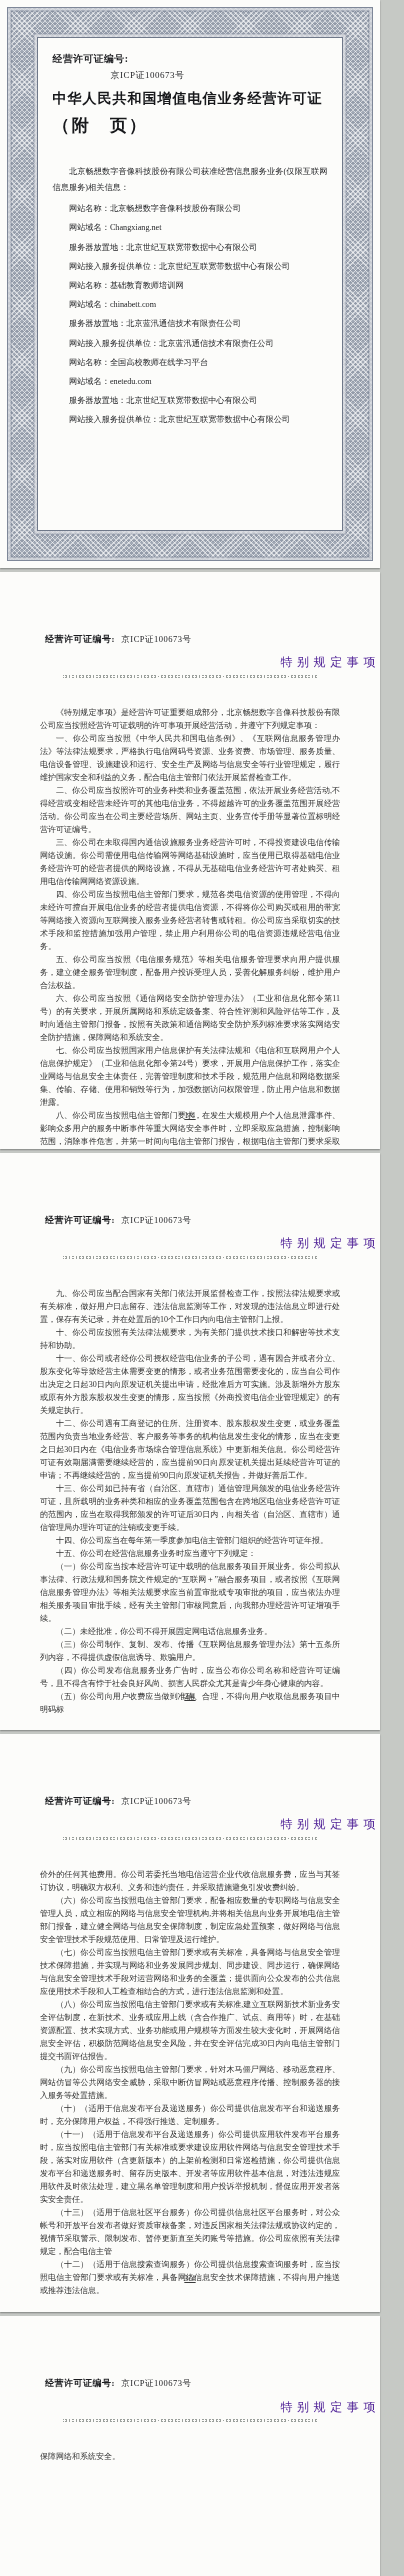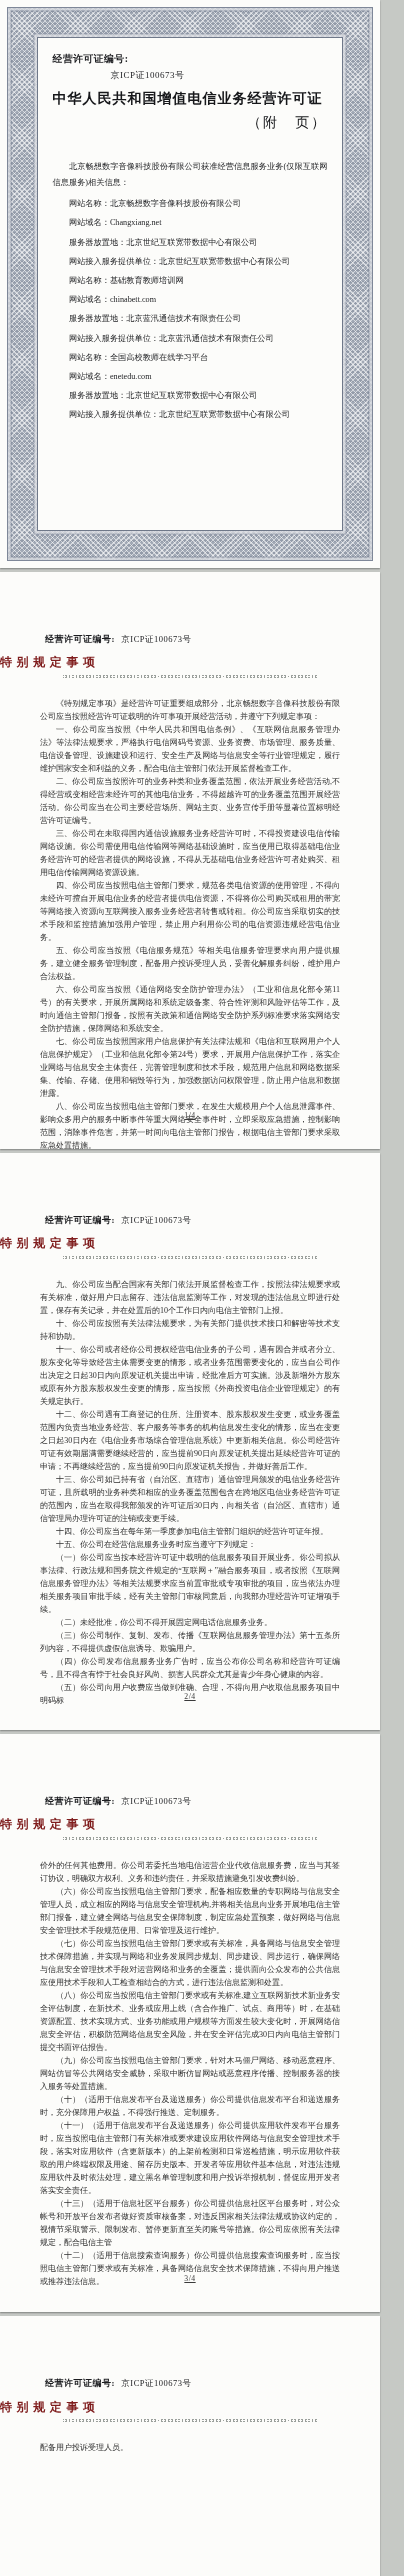--- a/index.html
+++ b/index.html
@@ -45,23 +45,23 @@
   .cert-title{
     margin:8.2px 0 0 0;
     text-align:left;
     font-size:14px;
     font-weight:bold;
     letter-spacing:1px;
     color:#17181b;
   }
   .cert-sub{
     margin-top:6.2px;
-    text-align:right;
-    font-size:14px;
-    font-weight:normal;
+    text-align:left;
+    font-size:17px;
+    font-weight:bold;
     letter-spacing:2.1px;
     color:#17181b;
   }
   .cert-intro{
     margin:27px 0 7.2px 0;
     font-size:8.2px;
     line-height:15.5px;
     text-indent:2em;
     text-align:justify;
     color:#1e1f22;
@@ -81,37 +81,37 @@
   .page.prov.p5{height:556px;}
   .prov-head{
     margin:61px 39px 0 45px;
     font-size:9px;
     color:#1c1d20;
   }
   .prov-head .lbl{font-weight:bold;letter-spacing:0.5px;}
   .prov-head .num{font-size:8.5px;margin-left:4.1px;letter-spacing:0.5px;}
   .prov-title{
     margin:8.2px 0 0 0;
-    text-align:left;
+    text-align:right;
     font-size:12px;
-    font-weight:bold;
+    font-weight:normal;
     letter-spacing:4.6px;
-    color:#7f1d1d;
+    color:#4c1d95;
   }
   .zigzag{
     width:255px;
     height:3.1px;
     margin:3.6px auto 0 auto;
     background:
       repeating-linear-gradient(115deg, #8b918c 0 0.8px, rgba(0,0,0,0) 0.8px 3.1px),
       repeating-linear-gradient(65deg, #8b918c 0 0.8px, rgba(0,0,0,0) 0.8px 3.1px);
     opacity:.85;
   }
   .prov-body{
-    margin:19px 40px 0 40px;
+    margin:28px 40px 0 40px;
     font-size:8px;
     line-height:13px;
     text-align:justify;
     color:#2e2e2e;
   }
   .prov-body p{margin:0;text-indent:2em;}
   .prov-body p.cont{text-indent:0;}
   .pageno{
     position:absolute;
     left:0; right:0;
@@ -206,34 +206,34 @@
     </div>
     <h2 class="prov-title">特别规定事项</h2>
     <div class="zigzag"></div>
     <div class="prov-body">
       <p class="cont">价外的任何其他费用。你公司若委托当地电信运营企业代收信息服务费，应当与其签订协议，明确双方权利、义务和违约责任，并采取措施避免引发收费纠纷。</p>
       <p>（六）你公司应当按照电信主管部门要求，配备相应数量的专职网络与信息安全管理人员，成立相应的网络与信息安全管理机构,并将相关信息向业务开展地电信主管部门报备，建立健全网络与信息安全保障制度，制定应急处置预案，做好网络与信息安全管理技术手段规范使用、日常管理及运行维护。</p>
       <p>（七）你公司应当按照电信主管部门要求或有关标准，具备网络与信息安全管理技术保障措施，并实现与网络和业务发展同步规划、同步建设、同步运行，确保网络与信息安全管理技术手段对运营网络和业务的全覆盖；提供面向公众发布的公共信息应使用技术手段和人工检查相结合的方式，进行违法信息监测和处置。</p>
       <p>（八）你公司应当按照电信主管部门要求或有关标准,建立互联网新技术新业务安全评估制度，在新技术、业务或应用上线（含合作推广、试点、商用等）时，在基础资源配置、技术实现方式、业务功能或用户规模等方面发生较大变化时，开展网络信息安全评估，积极防范网络信息安全风险，并在安全评估完成30日内向电信主管部门提交书面评估报告。</p>
       <p>（九）你公司应当按照电信主管部门要求，针对木马僵尸网络、移动恶意程序、网站仿冒等公共网络安全威胁，采取中断仿冒网站或恶意程序传播、控制服务器的接入服务等处置措施。</p>
       <p>（十）（适用于信息发布平台及递送服务）你公司提供信息发布平台和递送服务时，充分保障用户权益，不得强行推送、定制服务。</p>
-      <p>（十一）（适用于信息发布平台及递送服务）你公司提供应用软件发布平台服务时，应当按照电信主管部门有关标准或要求建设应用软件网络与信息安全管理技术手段，落实对应用软件（含更新版本）的上架前检测和日常巡检措施，明示应用软件获取的用户终端权限及用途、留存历史版本、开发者等应用软件基本信息，对违法违规应用软件及时依法处理，建立黑名单管理制度和用户投诉举报机制，督促应用开发者落实安全责任。</p>
+      <p>（十一）（适用于信息发布平台及递送服务）你公司提供应用软件发布平台服务时，应当按照电信主管部门有关标准或要求建设应用软件网络与信息安全管理技术手段，落实对应用软件（含更新版本）的上架前检测和日常巡检措施，你公司提供信息发布平台和递送服务时、留存历史版本、开发者等应用软件基本信息，对违法违规应用软件及时依法处理，建立黑名单管理制度和用户投诉举报机制，督促应用开发者落实安全责任。</p>
       <p>（十三）（适用于信息社区平台服务）你公司提供信息社区平台服务时，对公众帐号和开放平台发布者做好资质审核备案，对违反国家相关法律法规或协议约定的，视情节采取警示、限制发布、暂停更新直至关闭账号等措施。你公司应依照有关法律规定，配合电信主管</p>
       <p>（十二）（适用于信息搜索查询服务）你公司提供信息搜索查询服务时，应当按照电信主管部门要求或有关标准，具备网络信息安全技术保障措施，不得向用户推送或推荐违法信息。</p>
     </div>
     <div class="pageno">3/4</div>
   </section>
 
   <section class="page prov p5">
     <div class="prov-head">
       <span class="lbl">经营许可证编号:</span>
       <span class="num">京ICP证100673号</span>
     </div>
     <h2 class="prov-title">特别规定事项</h2>
     <div class="zigzag"></div>
     <div class="prov-body">
-      <p class="cont">配备用户投诉受理人员。</p>
+      <p class="cont">保障网络和系统安全。</p>
     </div>
 
   </section>
 
 </div>
 
 
 </body></html>

